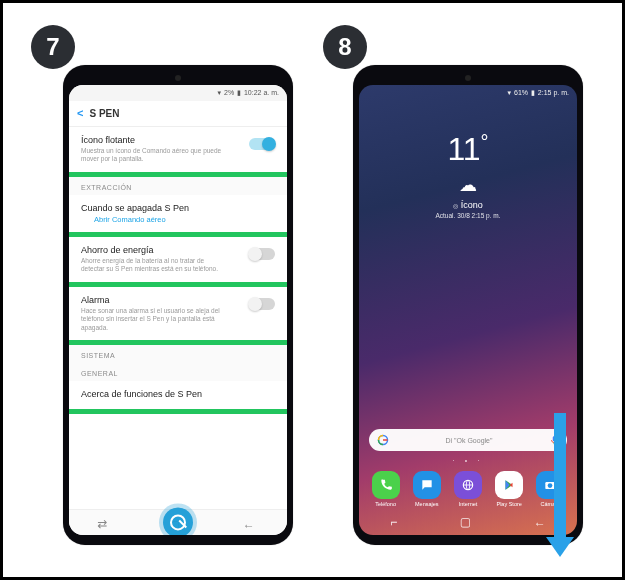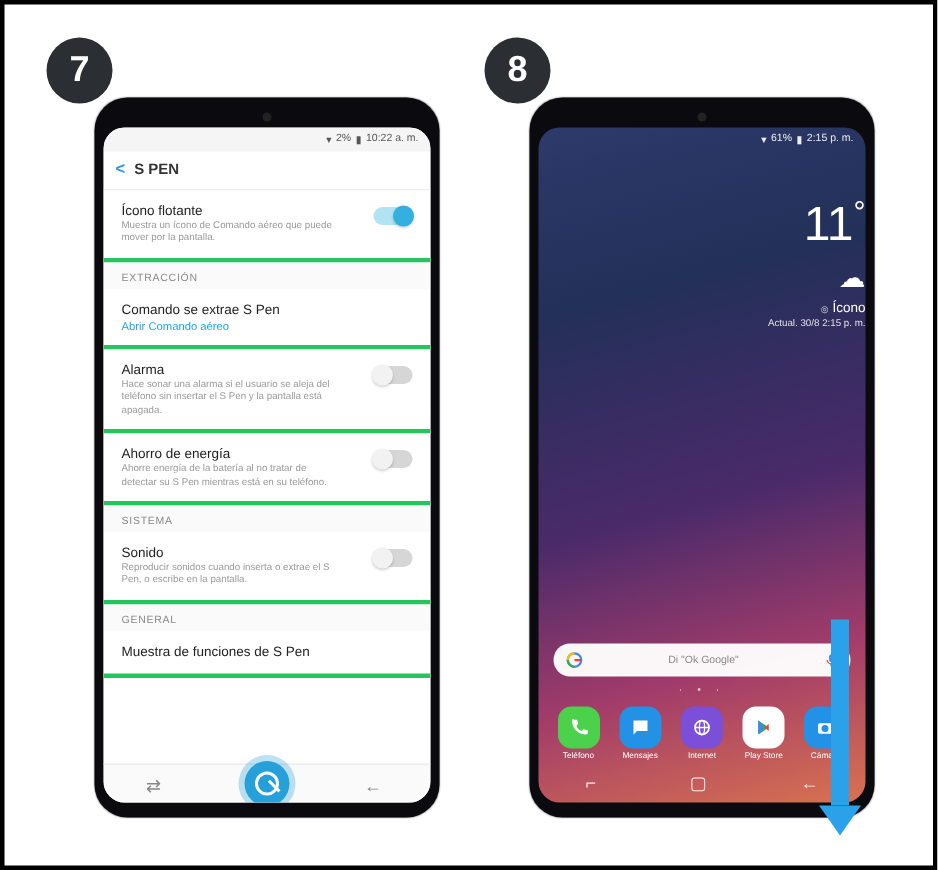--- a/index.html
+++ b/index.html
@@ -50,28 +50,28 @@
   }
   .settings-header .chev { color: #2196f3; margin-right: 6px; font-size: 11px; }
   .settings-body {
     height: 382px; overflow: hidden; background: #fff;
   }
   .sect-head {
     font-size: 7px; color: #8a8a8a; letter-spacing: .5px;
     padding: 7px 12px 4px; background: #fafafa;
   }
   .row {
-    padding: 8px 12px; border-bottom: 3px solid #22c55e;
+    padding: 8px 12px; border-bottom: 5px solid #22c55e;
     display: flex; justify-content: space-between; align-items: flex-start;
     gap: 27px; background: #fff;
   }
   .row .txt { flex: 1; }
   .row .title { font-size: 9px; color: #222; margin-bottom: 2px; }
   .row .desc { font-size: 6.5px; color: #9a9a9a; line-height: 1.3; }
-  .row .link { font-size: 7.5px; color: #1da4e6; }
+  .row .link { font-size: 7.5px; color: #1da4e6; margin-left: 13px; }
   .toggle {
     width: 26px; height: 12px; border-radius: 10px; position: relative;
     background: #d6d6d6; flex-shrink: 0; margin-top: 3px;
   }
   .toggle.on { background: #b2e3f3; }
   .toggle::after {
     content: ""; position: absolute; width: 14px; height: 14px;
     border-radius: 50%; background: #f2f2f2; top: -1px; left: -1px;
     box-shadow: 0 1px 2px rgba(0,0,0,.2);
   }
@@ -102,21 +102,21 @@
   .screen-home {
     background: linear-gradient(165deg, #2d3a6b 0%, #233059 25%, #4a2a6a 55%, #a23c6a 78%, #d8724f 100%);
     color: #fff;
     display: flex; flex-direction: column;
   }
   .statusbar-r {
     height: 16px; font-size: 7px; color: #eee;
     display: flex; justify-content: flex-end; align-items: center;
     padding: 0 8px; gap: 3px;
   }
-  .weather-block { text-align: right; margin-top: 30px; }
+  .weather-block { text-align: center; margin-top: 30px; }
   .temp { font-size: 32px; font-weight: 300; }
   .deg { font-size: 20px; vertical-align: top; }
   .wicon { font-size: 18px; margin-top: 6px; }
   .city { font-size: 9px; margin-top: 4px; font-weight: 500; }
   .updated { font-size: 6.5px; margin-top: 2px; opacity: .85; }
   .spacer-h { flex: 1; }
   .search-pill {
     margin: 4px 10px 6px; height: 22px; background: rgba(255,255,255,.96);
     border-radius: 11px; display: flex; align-items: center; padding: 0 8px;
     justify-content: space-between;
@@ -196,57 +196,50 @@
             <div class="title">Ícono flotante</div>
             <div class="desc">Muestra un ícono de Comando aéreo que puede mover por la pantalla.</div>
           </div>
           <div class="toggle on"></div>
         </div>
 
         <div class="sect-head">EXTRACCIÓN</div>
 
         <div class="row">
           <div class="txt">
-            <div class="title">Comando se extrae S Pen</div>
+            <div class="title">Cuando se apagada S Pen</div>
             <div class="link">Abrir Comando aéreo</div>
           </div>
+        </div>
+
+        <div class="row">
+          <div class="txt">
+            <div class="title">Ahorro de energía</div>
+            <div class="desc">Ahorre energía de la batería al no tratar de detectar su S Pen mientras está en su teléfono.</div>
+          </div>
+          <div class="toggle"></div>
         </div>
 
         <div class="row">
           <div class="txt">
             <div class="title">Alarma</div>
             <div class="desc">Hace sonar una alarma si el usuario se aleja del teléfono sin insertar el S Pen y la pantalla está apagada.</div>
           </div>
           <div class="toggle"></div>
         </div>
 
-        <div class="row">
-          <div class="txt">
-            <div class="title">Ahorro de energía</div>
-            <div class="desc">Ahorre energía de la batería al no tratar de detectar su S Pen mientras está en su teléfono.</div>
-          </div>
-          <div class="toggle"></div>
-        </div>
-
         <div class="sect-head">SISTEMA</div>
 
-        <div class="row">
-          <div class="txt">
-            <div class="title">Sonido</div>
-            <div class="desc">Reproducir sonidos cuando inserta o extrae el S Pen, o escribe en la pantalla.</div>
-          </div>
-          <div class="toggle"></div>
-        </div>
 
 
         <div class="sect-head">GENERAL</div>
 
         <div class="row">
           <div class="txt">
-            <div class="title">Muestra de funciones de S Pen</div>
+            <div class="title">Acerca de funciones de S Pen</div>
           </div>
         </div>
 
       </div>
 
       <div class="navbar-l">
         <span class="nbtn">⇄</span>
         <span class="nbtn">◻</span>
         <span class="nbtn">←</span>
         <div class="circle-ann"></div>

